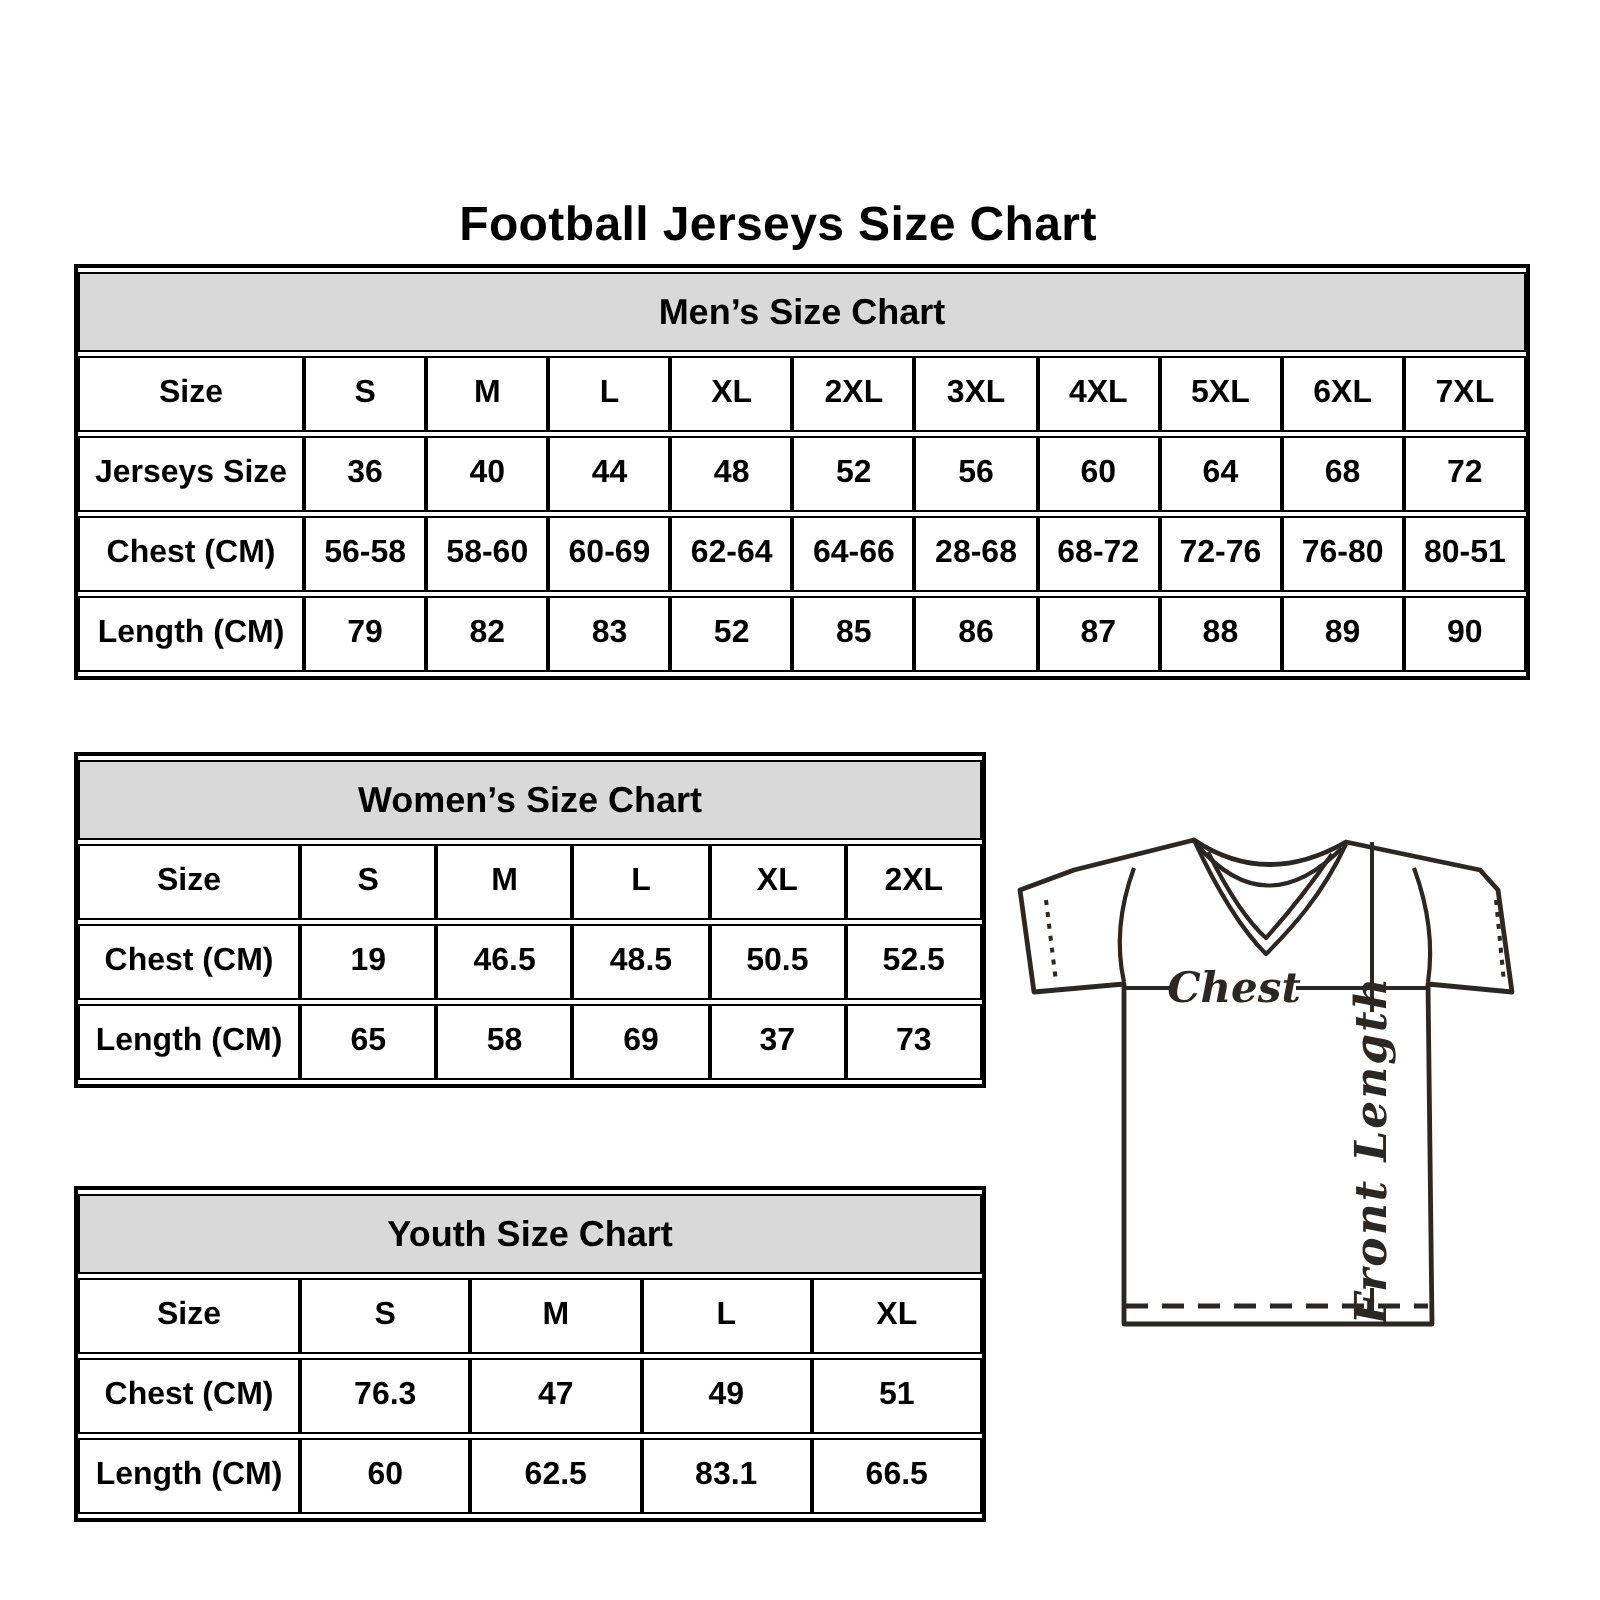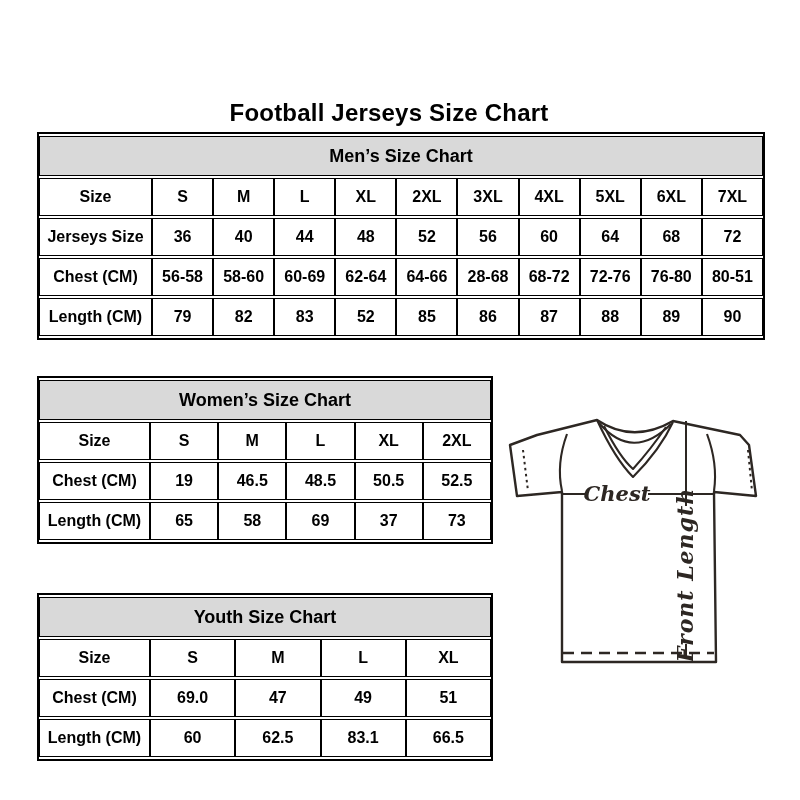--- a/index.html
+++ b/index.html
@@ -174,21 +174,21 @@
   <tbody>
       <tr>
         <td>Size</td>
         <td>S</td>
         <td>M</td>
         <td>L</td>
         <td>XL</td>
       </tr>
       <tr>
         <td>Chest (CM)</td>
-        <td>69.0</td>
+        <td>76.3</td>
         <td>47</td>
         <td>49</td>
         <td>51</td>
       </tr>
       <tr>
         <td>Length (CM)</td>
         <td>60</td>
         <td>62.5</td>
         <td>83.1</td>
         <td>66.5</td>

